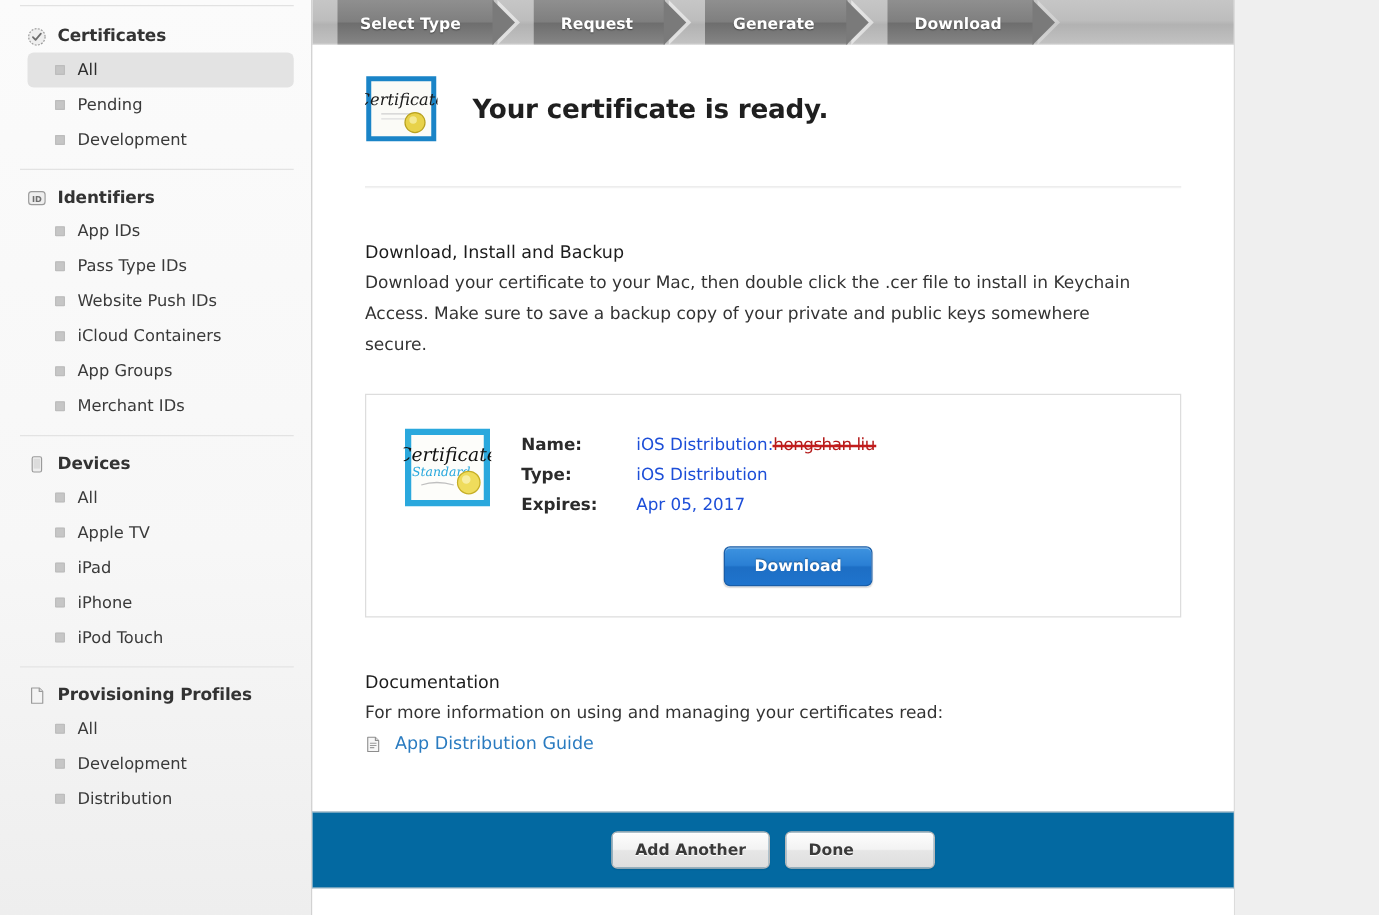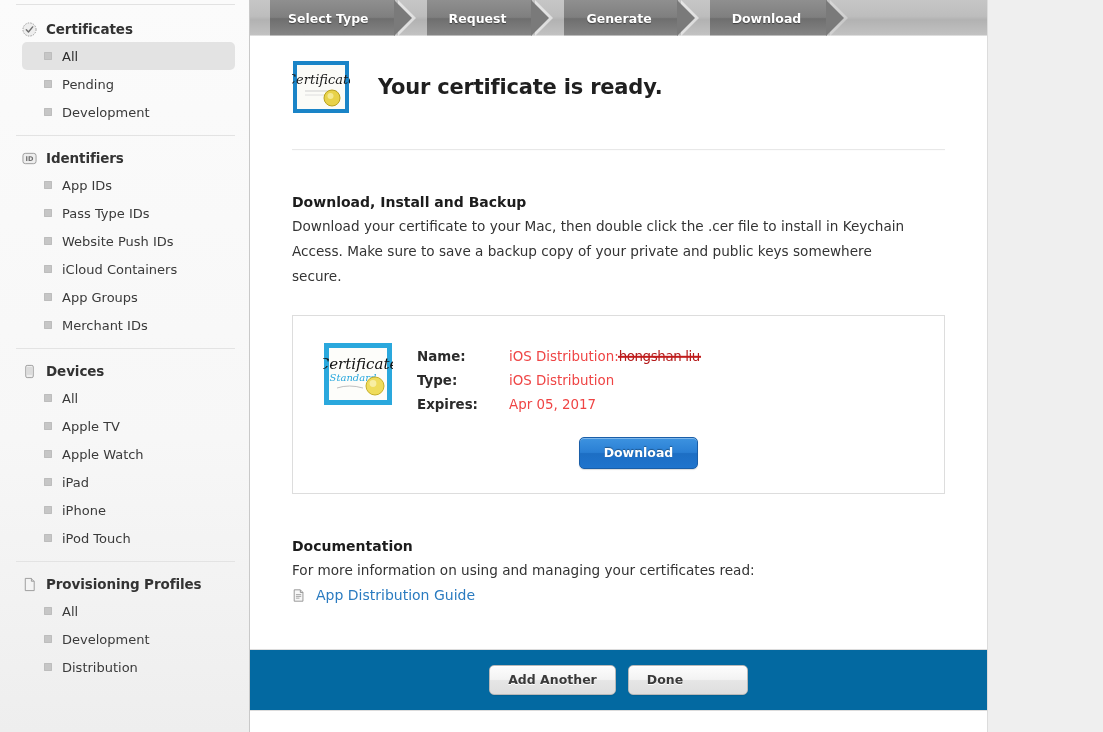--- a/index.html
+++ b/index.html
@@ -181,21 +181,21 @@
 
   .hr {
     height: 1px;
     background: #e8e8e8;
     margin: 13px 0 0 0;
     box-shadow: 0 1px 0 #fcfcfc;
   }
 
   .sec-title {
     font-size: 14px;
-    font-weight: bold;
+    font-weight: normal;
     color: #1c1c1c;
     margin-top: 44px;
     margin-bottom: 4px;
   }
   .sec-body {
     font-size: 13.6px;
     line-height: 25px;
     color: #333333;
     max-width: 620px;
   }
@@ -219,21 +219,21 @@
     align-items: baseline;
     margin-bottom: 9px;
     font-size: 13.4px;
   }
   .cf-label {
     width: 92px;
     flex: 0 0 92px;
     font-weight: bold;
     color: #2b2b2b;
   }
-  .cf-value { color: #ef4444; text-align: right; }
+  .cf-value { color: #1d4ed8; text-align: right; }
   .redacted {
     color: #b41a1a;
     background: transparent;
     position: relative;
     filter: blur(0.6px);
     letter-spacing: -0.4px;
   }
   .redacted::after {
     content: "";
     position: absolute;
@@ -394,24 +394,20 @@
         </span>
         <span class="sb-header-label">Devices</span>
       </div>
       <div class="sb-item">
         <span class="sb-bullet"></span>
         <span class="sb-item-label">All</span>
       </div>
       <div class="sb-item">
         <span class="sb-bullet"></span>
         <span class="sb-item-label">Apple TV</span>
-      </div>
-      <div class="sb-item">
-        <span class="sb-bullet"></span>
-        <span class="sb-item-label">Apple Watch</span>
       </div>
       <div class="sb-item">
         <span class="sb-bullet"></span>
         <span class="sb-item-label">iPad</span>
       </div>
       <div class="sb-item">
         <span class="sb-bullet"></span>
         <span class="sb-item-label">iPhone</span>
       </div>
       <div class="sb-item">

